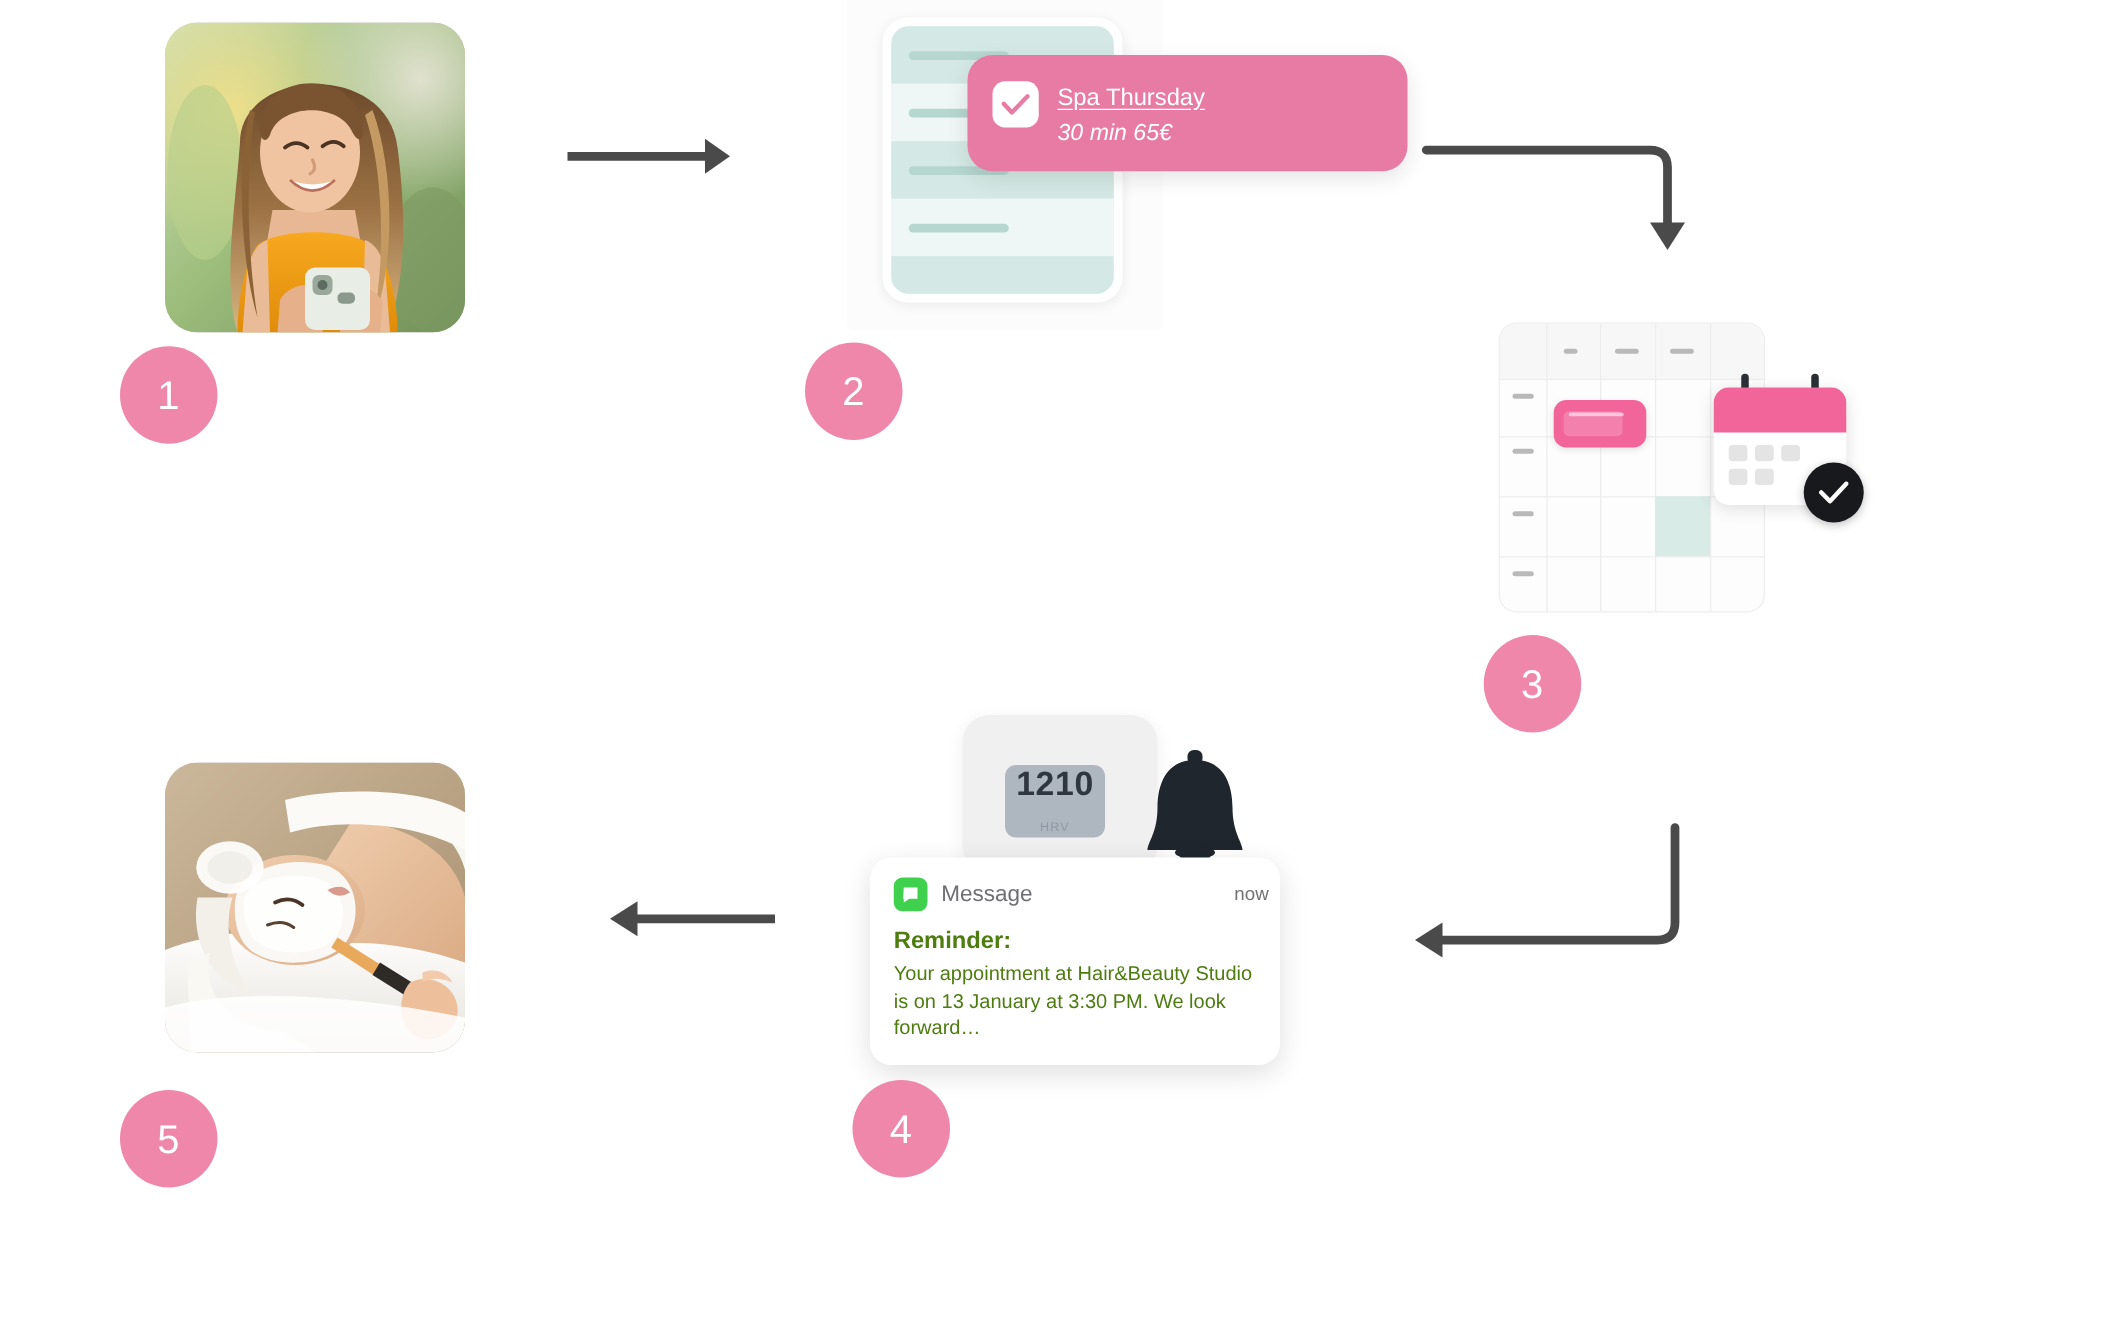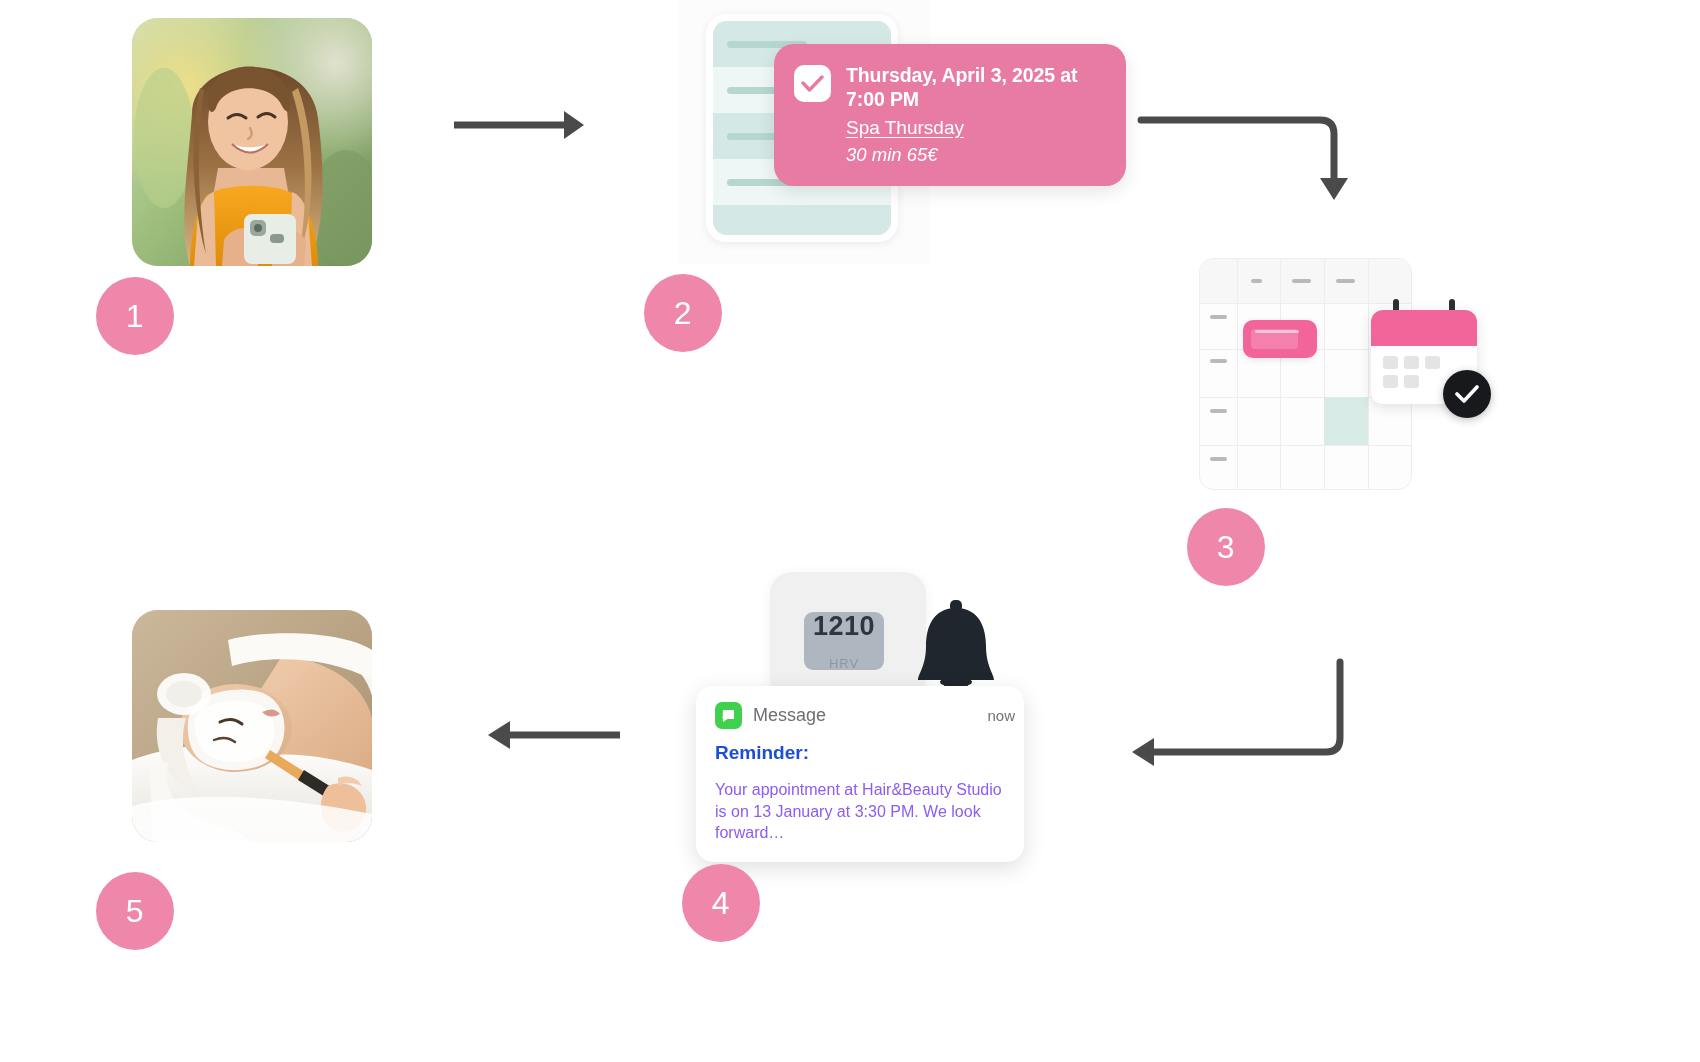--- a/index.html
+++ b/index.html
@@ -180,21 +180,21 @@
     background: #aeb7c0;
     border-radius: 9px;
     display: flex; flex-direction: column;
     align-items: center; justify-content: center; text-align: center;
   }
   .device4-num {
     font-size: 27px; font-weight: bold; color: #2f3640;
     letter-spacing: 0.5px; line-height: 1;
   }
   .device4-sub {
-    font-size: 13px; color: #8f98a2; letter-spacing: 1px;
+    font-size: 10px; color: #8f98a2; letter-spacing: 1px;
     margin-top: 17px; line-height: 1;
   }
   .bell { position: absolute; }
 
   .notif {
     position: absolute;
     background: #ffffff;
     border-radius: 17px;
     box-shadow: 0 6px 22px rgba(0,0,0,.13);
     padding: 16px 9px 18px 19px;
@@ -206,24 +206,24 @@
     align-items: center; justify-content: center;
     flex: 0 0 auto;
   }
   .notif-appname {
     font-size: 18px; color: #6f6f73; margin-left: 11px;
   }
   .notif-time {
     margin-left: auto; font-size: 15px; color: #737373;
   }
   .notif-title {
-    margin-top: 13px; font-size: 19px; font-weight: bold; color: #1d4ed8;
+    margin-top: 13px; font-size: 19px; font-weight: bold; color: #4d7c0f;
   }
   .notif-body {
-    margin-top: 15px; font-size: 16px; line-height: 1.35; color: #8b5cf6;
+    margin-top: 5px; font-size: 16px; line-height: 1.35; color: #4d7c0f;
     max-width: 292px;
   }
 
   
   .arrow-svg { position: absolute; overflow: visible; }
 </style>
 </head>
 <body>
 
 <div id="stage">
@@ -320,21 +320,20 @@
       </div>
     </div>
 
     <div class="appt-card" style="left:96px; top:52px; width:352px;">
       <div class="appt-check">
         <svg width="23" height="18" viewBox="0 0 23 18">
           <path d="M2 8 L8.5 15 L21 2" stroke="#e87ba3" stroke-width="3.4" fill="none" stroke-linecap="round" stroke-linejoin="round"></path>
         </svg>
       </div>
       <div class="appt-body">
-        <div class="appt-dt">Thursday, April 3, 2025 at 7:00 PM</div>
         <div class="appt-service">Spa Thursday</div>
         <div class="appt-price">30 min 65€</div>
       </div>
     </div>
   </div>
   <div class="badge" style="left:644px; top:274px; --pink:#ef87ab;">
     <span>2</span>
   </div>
 
   <svg class="arrow-svg" style="left:1138px; top:104px; width:220px; height:110px;" viewBox="0 0 220 110">

